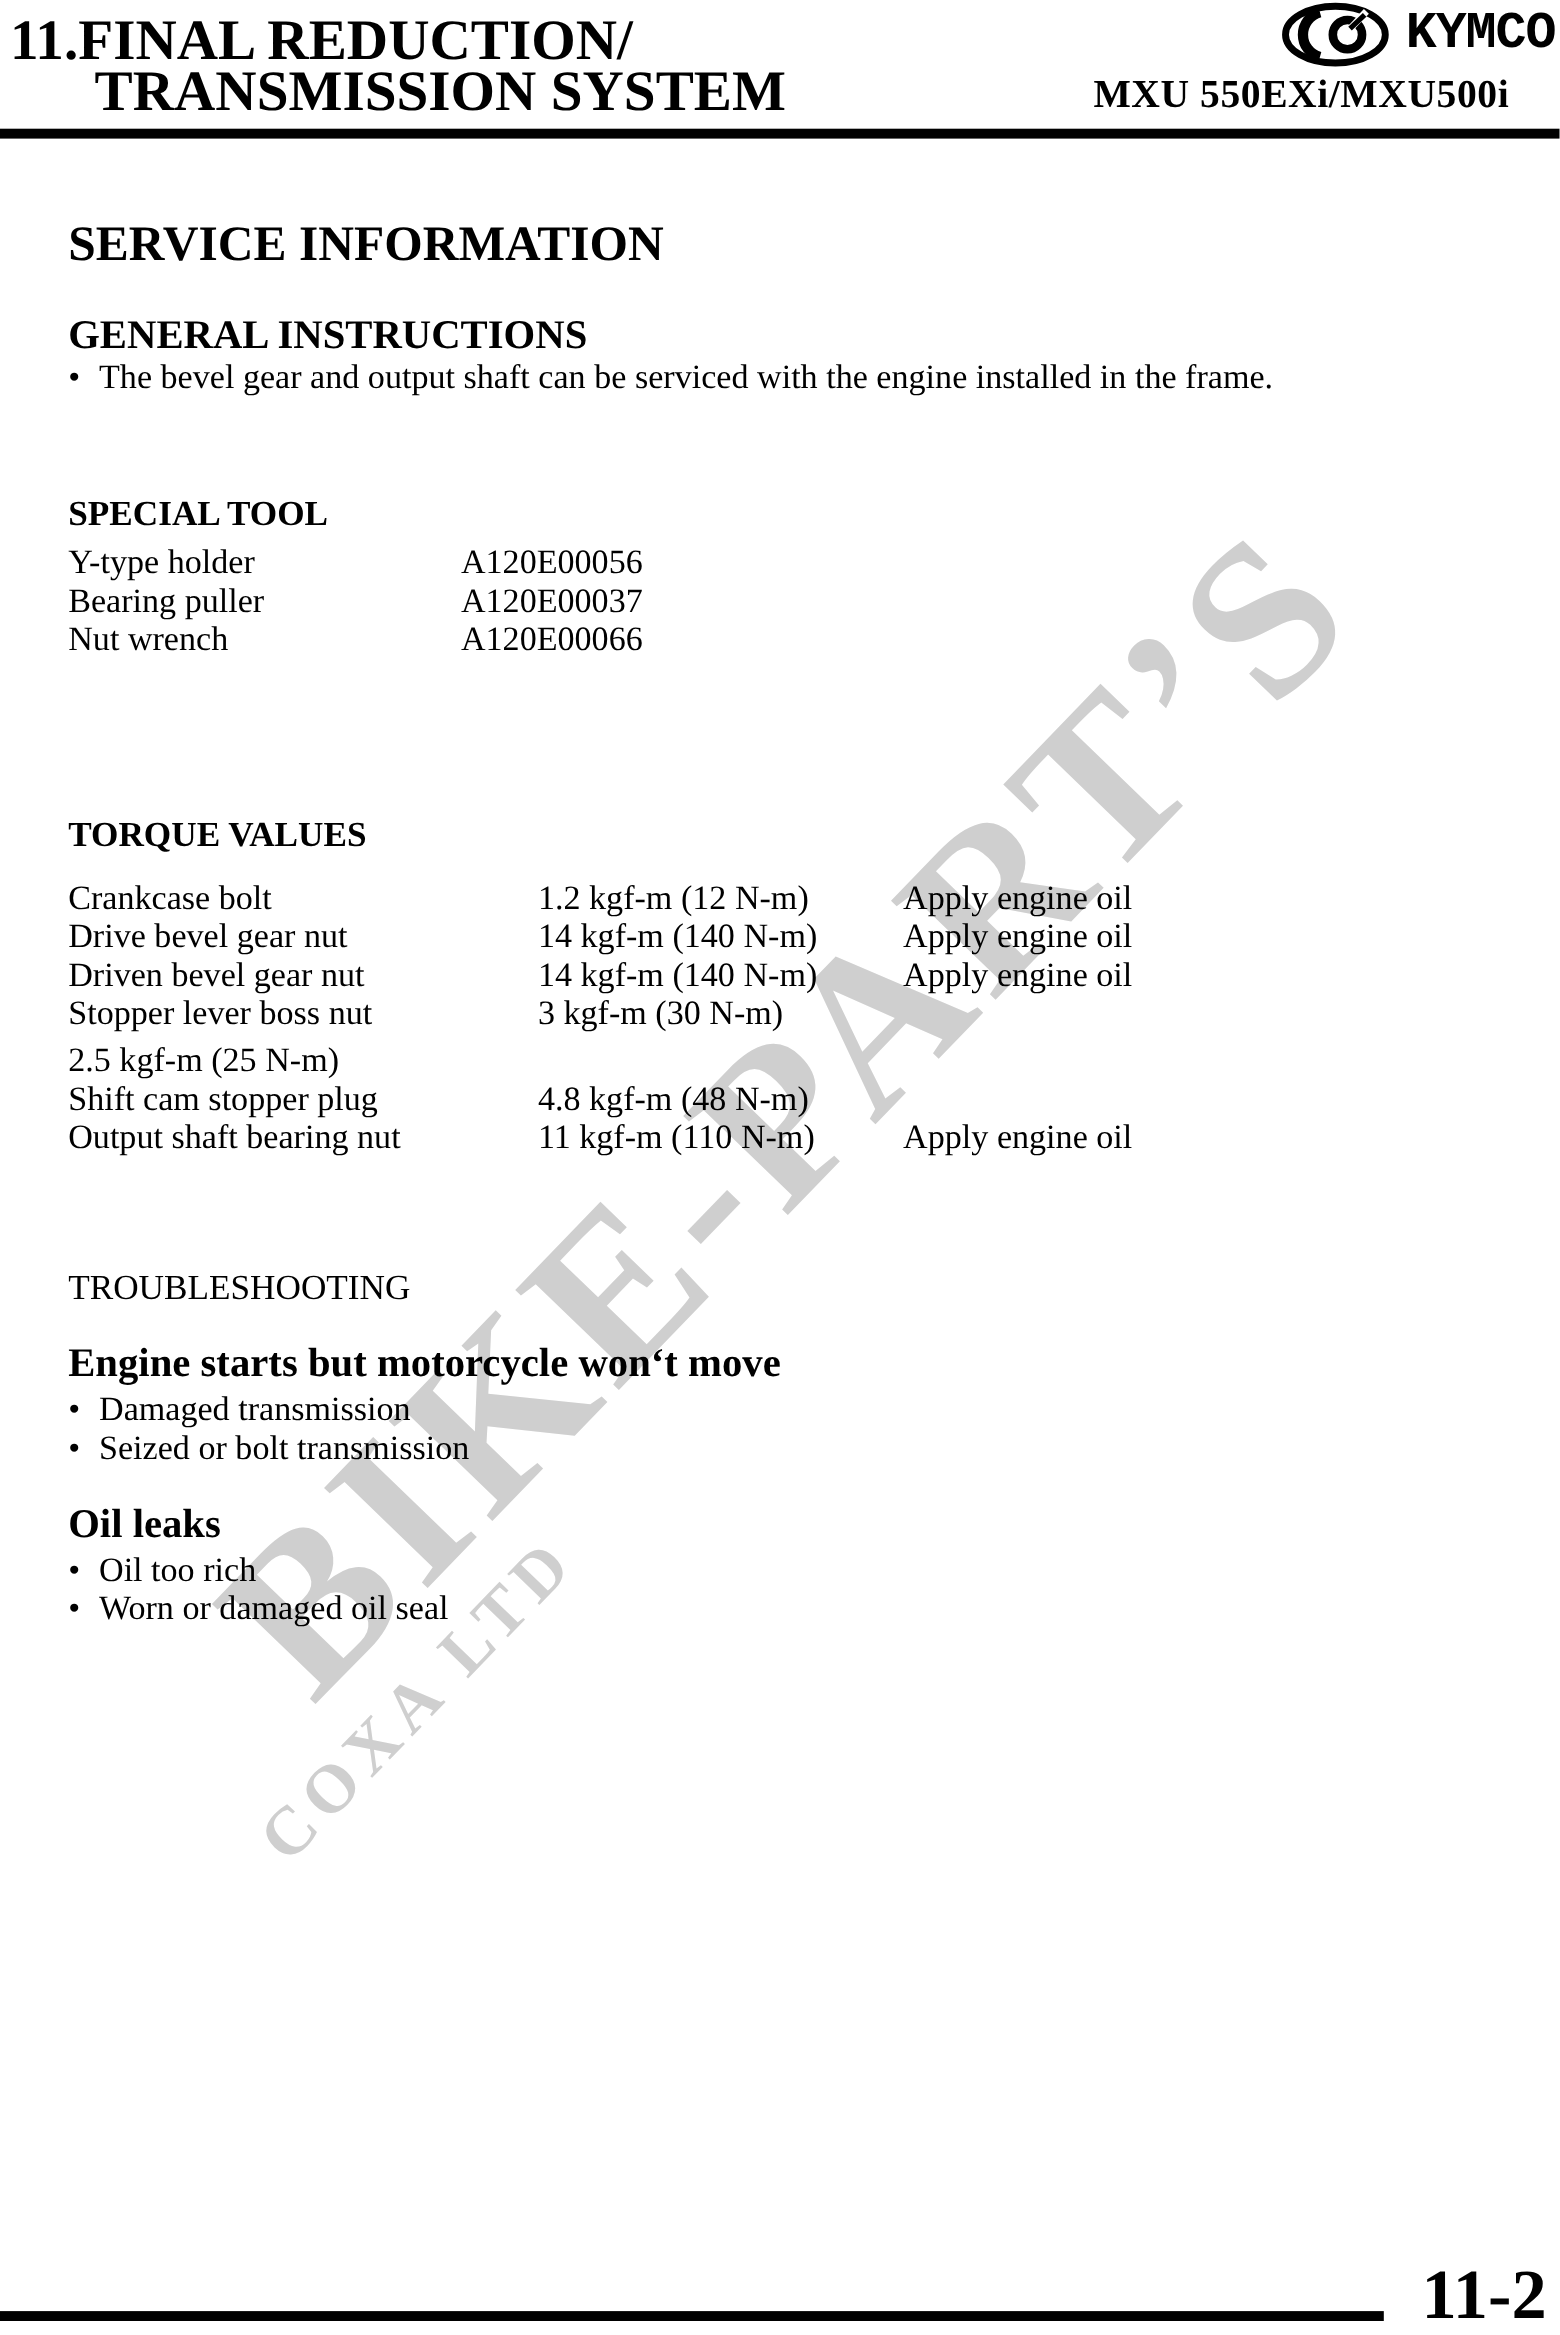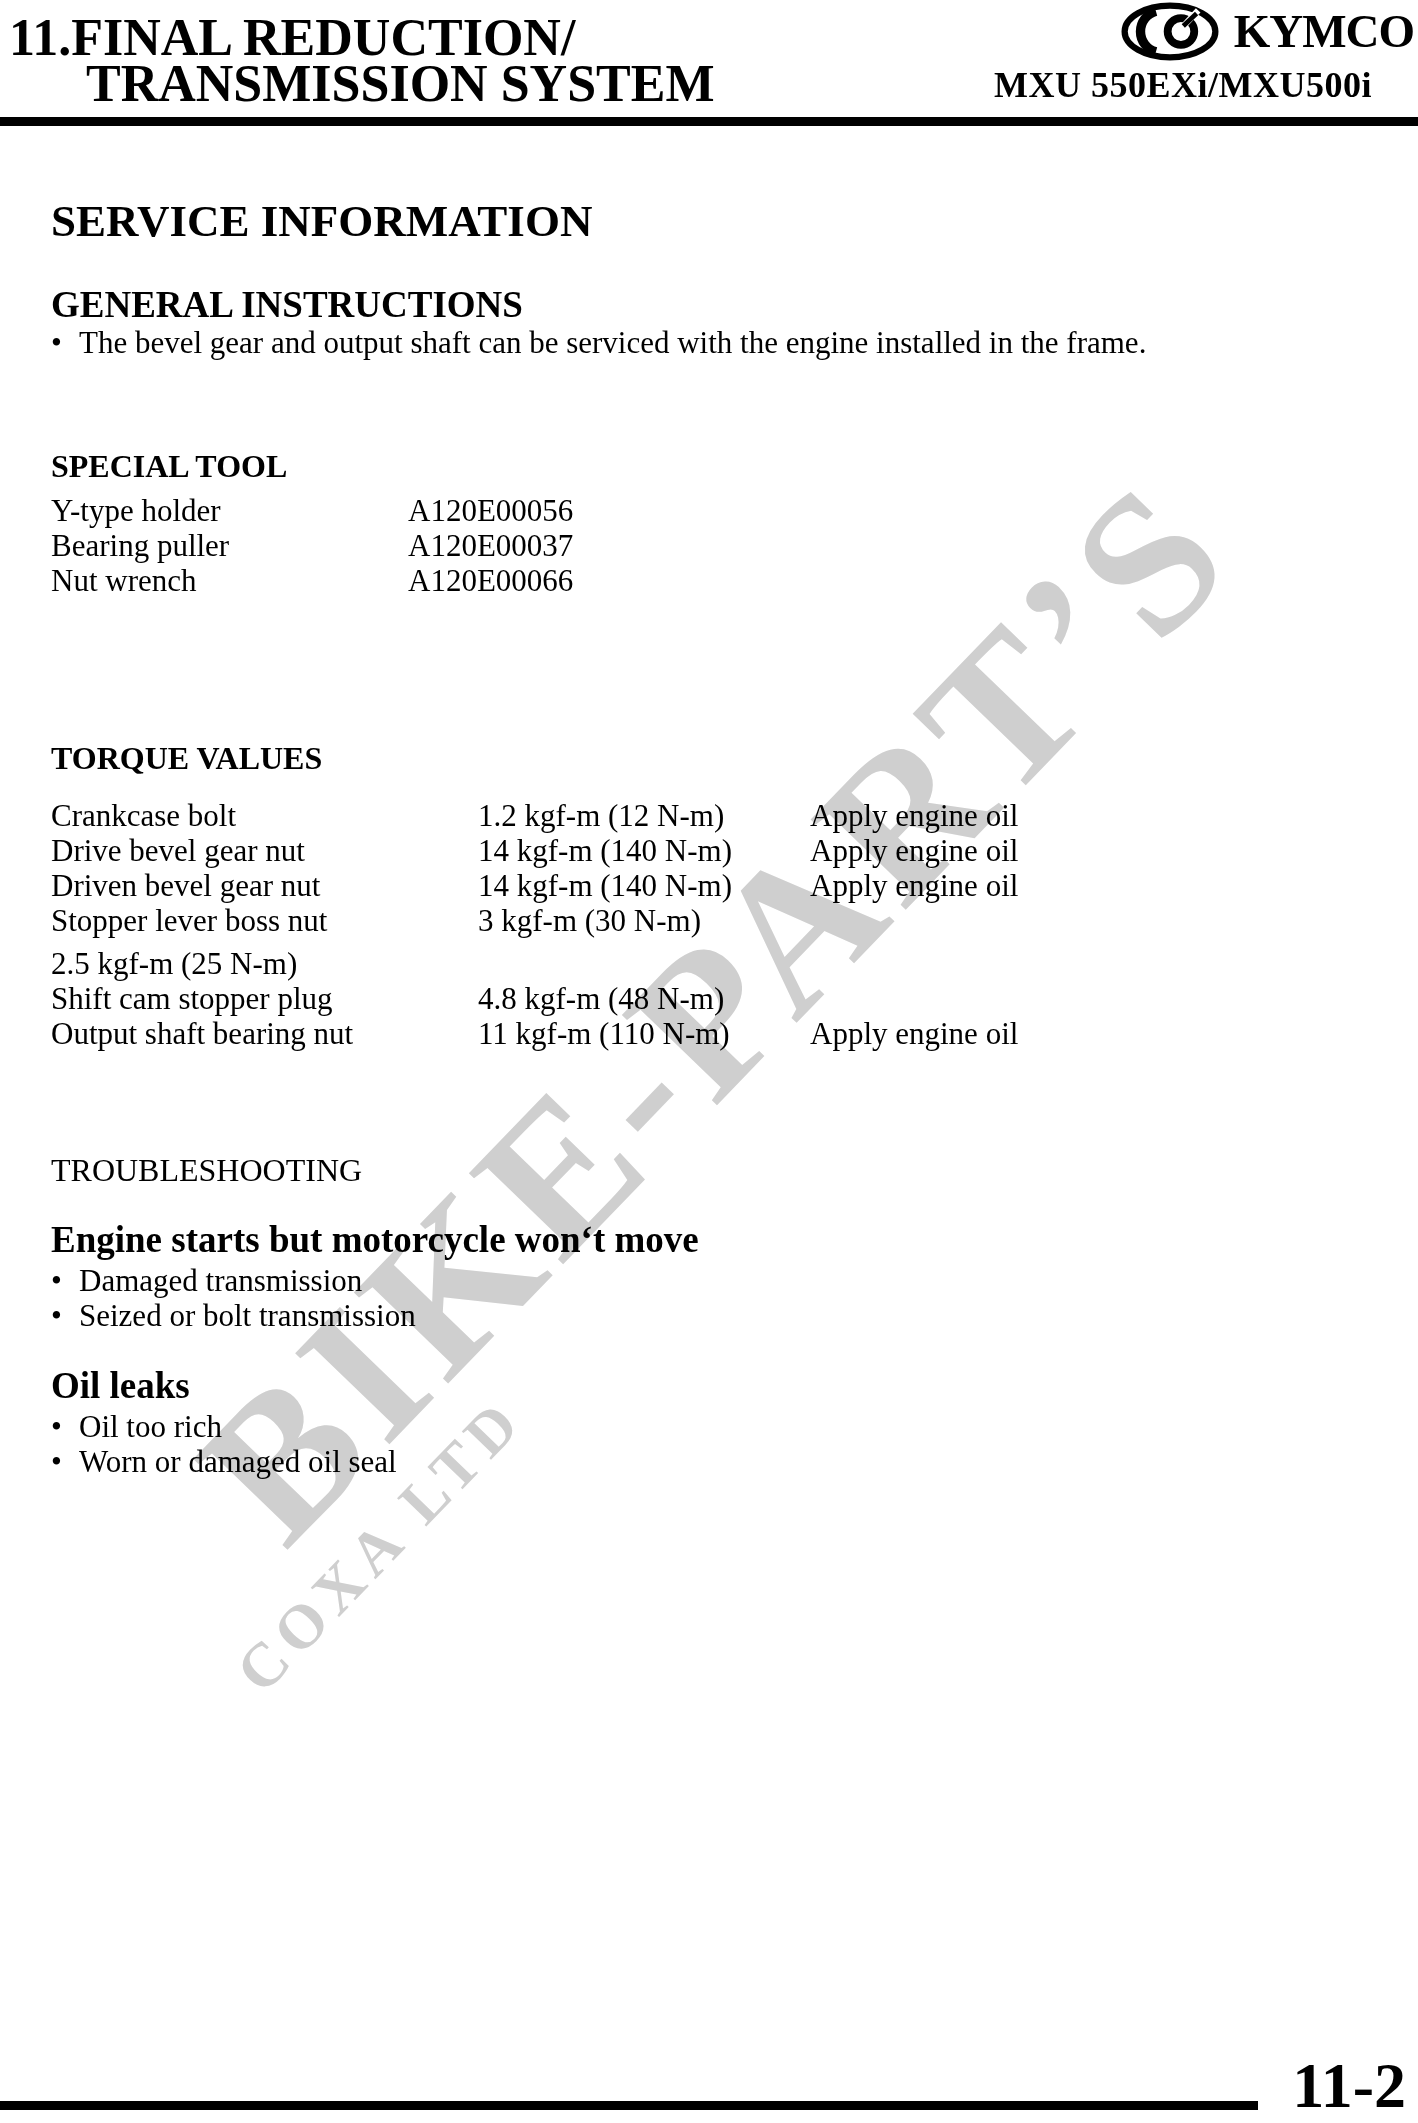--- a/index.html
+++ b/index.html
@@ -41,36 +41,36 @@
   .title-line1 { left:9px; top:12px; font-size:52px; font-weight:bold; line-height:1; white-space:nowrap; }
   .title-line2 { left:86px; top:58px; font-size:52px; font-weight:bold; line-height:1; white-space:nowrap; }
   .header-rule { left:0; top:117px; width:1418px; height:9px; background:#000; }
 
   .brand-block {
     right:4px; top:1px;
     display:flex; align-items:center; gap:12px;
   }
   .brand-logo { width:104px; height:61px; display:block; }
   .brand-text {
-    font-family:Liberation Serif, serif;
+    font-family:Liberation Mono, monospace;
     font-weight:bold;
     font-size:47px;
     letter-spacing:-1px;
     line-height:1;
   }
   .model-line {
     right:46px; top:66px;
     font-size:36px; font-weight:bold;
     letter-spacing:0.5px;
     line-height:1.1;
     white-space:nowrap;
   }
 
   
-  .sec { left:51px; z-index:1; }
+  .sec { left:62px; z-index:1; }
   .h-service   { top:198px;  font-size:45px; font-weight:bold; line-height:1.05; }
   .h-general   { top:286px;  font-size:37px; font-weight:bold; line-height:1.05; }
   .h-trouble   { top:1154px; font-size:32px; font-weight:normal; line-height:1.05; }
   .h-sub       { font-size:37px; font-weight:bold; line-height:1.1; }
   .ts-sub1-title { top:1220px; }
   .ts-sub2-title { top:1366px; }
 
   .bullet-row { display:flex; font-size:31px; line-height:34.5px; }
   .bullet-row .blt { width:28px; flex:0 0 28px; }
   .gi-bullet { top:326px; }

